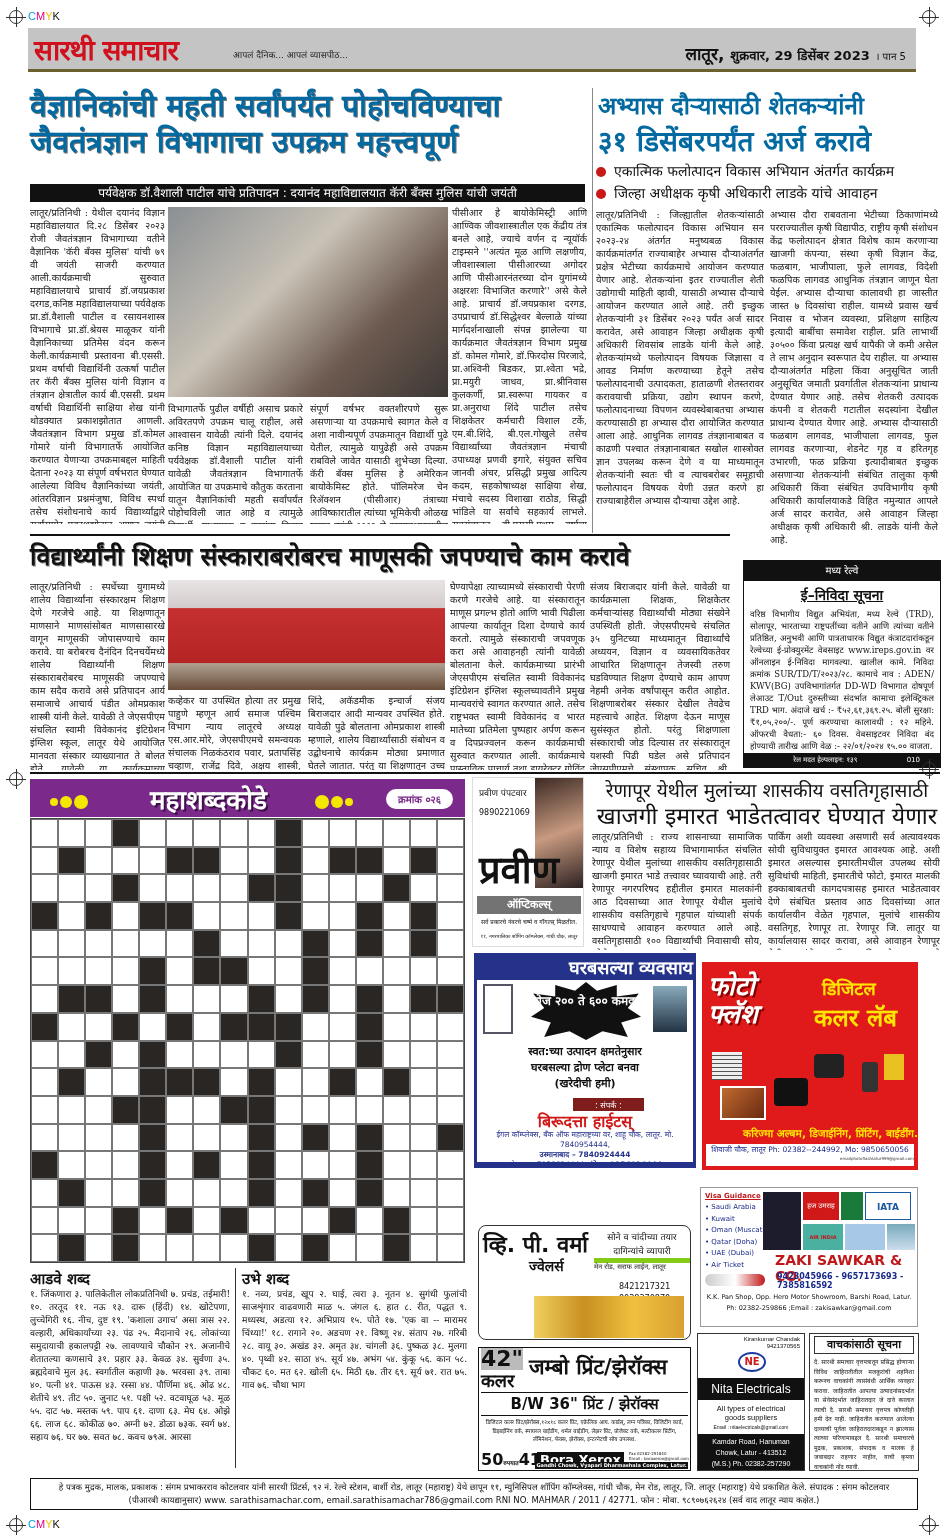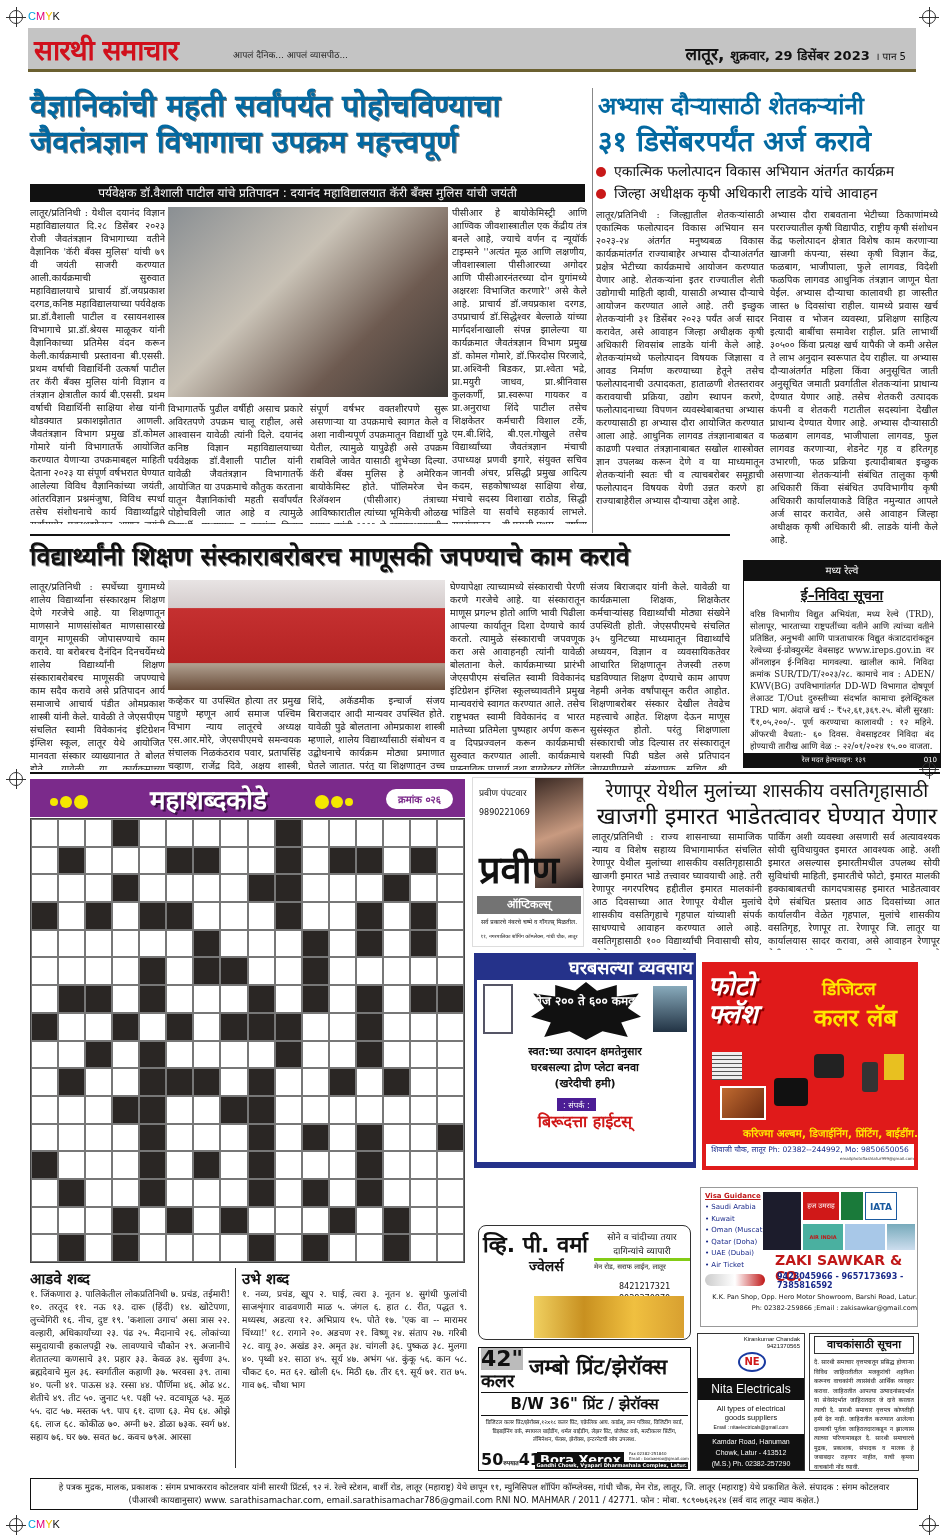--- a/index.html
+++ b/index.html
@@ -88,21 +88,21 @@
 <div class="abs col" style="left:168px;top:694px;width:133px;height:76px">कव्हेकर या उपस्थित होत्या तर प्रमुख पाहुणे म्हणून आर्य समाज पश्चिम विभाग न्याय लातूरचे अध्यक्ष एस.आर.मोरे, जेएसपीएमचे समन्वयक संचालक निळकंठराव पवार, प्रतापसिंह चव्हाण, राजेंद्र दिवे, अक्षय शास्त्री, प्राचार्य विकास लवडे, प्राचार्य गोविंद</div>
 <div class="abs col" style="left:308px;top:694px;width:137px;height:76px">शिंदे, अकॅडमीक इन्चार्ज संजय बिराजदार आदी मान्यवर उपस्थित होते. यावेळी पुढे बोलताना ओमप्रकाश शास्त्री म्हणाले, शालेय विद्यार्थ्यांसाठी संबोधन व उद्बोधनाचे कार्यक्रम मोठ्या प्रमाणात घेतले जातात. परंतु या शिक्षणातून उच्च शिक्षीत होऊन पदवी</div>
 <div class="abs col" style="left:450px;top:580px;width:135px;height:190px">घेण्यापेक्षा त्याच्यामध्ये संस्काराची पेरणी करणे गरजेचे आहे. या संस्कारातून माणूस प्रगल्भ होतो आणि भावी पिढीला आपल्या कार्यातून दिशा देण्याचे कार्य करतो. त्यामुळे संस्काराची जपवणूक करा असे आवाहनही त्यांनी यावेळी बोलताना केले. कार्यक्रमाच्या प्रारंभी जेएसपीएम संचलित स्वामी विवेकानंद इंटिग्रेशन इंग्लिश स्कूलच्यावतीने प्रमुख मान्यवरांचे स्वागत करण्यात आले. तसेच राष्ट्रभक्त स्वामी विवेकानंद व भारत मातेच्या प्रतिमेला पुष्पहार अर्पण करून व दिपप्रज्वलन करून कार्यक्रमाची सुरुवात करण्यात आली. कार्यक्रमाचे प्रास्ताविक प्राचार्य तथा डायरेक्टर गोविंद शिंदे यांनी केले तर कार्यक्रमाचे सूत्रसंचलन व आभार अकॅडमीक इन्चार्ज</div>
 <div class="abs col" style="left:590px;top:580px;width:140px;height:190px">संजय बिराजदार यांनी केले. यावेळी या कार्यक्रमाला शिक्षक, शिक्षकेतर कर्मचाऱ्यांसह विद्यार्थ्यांची मोठ्या संख्येने उपस्थिती होती. जेएसपीएमचे संचलित ३५ युनिटच्या माध्यमातून विद्यार्थ्यांचे अध्ययन, विज्ञान व व्यवसायिकतेवर आधारित शिक्षणातून तेजस्वी तरुण घडविण्यात शिक्षण देण्याचे काम आपण नेहमी अनेक वर्षांपासून करीत आहोत. शिक्षणाबरोबर संस्कार देखील तेवढेच महत्त्वाचे आहेत. शिक्षण देऊन माणूस सुसंस्कृत होतो. परंतु शिक्षणाला संस्काराची जोड दिल्यास तर संस्कारातून यशस्वी पिढी घडेल असे प्रतिपादन जेएसपीएमचे संस्थापक सचिव श्री. प्रतिभाताई पाटील कव्हेकर यांनी केले आहे.</div>
 
 <div class="abs tender" style="left:743px;top:560px;width:198px;height:208px">
   <div class="hd">मध्य रेल्वे</div>
   <div class="tt">ई–निविदा सूचना</div>
   <div class="bd">वरिष्ठ विभागीय विद्युत अभियंता, मध्य रेल्वे (TRD), सोलापूर, भारताच्या राष्ट्रपतींच्या वतीने आणि त्यांच्या वतीने प्रतिष्ठित, अनुभवी आणि पात्रताधारक विद्युत कंत्राटदारांकडून रेल्वेच्या ई-प्रोक्युरमेंट वेबसाइट www.ireps.gov.in वर ऑनलाइन ई-निविदा मागवल्या. खालील कामे. निविदा क्रमांक SUR/TD/T/२०२३/२८. कामाचे नाव : ADEN/ KWV(BG) उपविभागांतर्गत DD-WD विभागात दोषपूर्ण लेआउट T/Out दुरुस्तीच्या संदर्भात कामाचा इलेक्ट्रिकल TRD भाग. अंदाजे खर्च :- ₹५२,६१,३६९.२५. बोली सुरक्षा: ₹१,०५,२००/-. पूर्ण करण्याचा कालावधी : १२ महिने. ऑफरची वैधता:- ६० दिवस. वेबसाइटवर निविदा बंद होण्याची तारीख आणि वेळ :- २२/०१/२०२४ १५.०० वाजता.</div>
   <div class="sig">Sr.DEE/SUR</div>
-  <div class="ft abs" style="left:0;right:0;bottom:0"><span>रेल मदत हेल्पलाइन: १३९</span> <span style="float:right;padding-right:3px">010</span></div>
+  <div class="ft abs" style="left:0;right:0;bottom:0"><span>रेल मदत हेल्पलाइन: १३९</span> <span style="float:right;padding-right:20px">010</span></div>
 </div>
 <div class="reg" style="left:922px;top:762px"></div>
 <div class="reg" style="left:9px;top:772px"></div>
 <div class="abs rule" style="left:30px;top:772px;width:910px;height:2px"></div>
 
 <div class="abs cwhead" style="left:30px;top:779px;width:435px;height:38px">
   <div class="dots" style="left:20px"><b style="width:8px;height:8px"></b><b style="width:12px;height:12px"></b><b style="width:14px;height:14px"></b></div>
   <div class="t">महाशब्दकोडे</div>
   <div class="dots" style="left:285px"><b style="width:14px;height:14px"></b><b style="width:12px;height:12px"></b><b style="width:8px;height:8px"></b></div>
   <div class="krm">क्रमांक ०२६</div>
@@ -397,22 +397,27 @@
   <div style="color:#fff;text-align:right;font:bold 18px 'DejaVu Sans',sans-serif;line-height:24px">घरबसल्या व्यवसाय</div>
   <div style="background:#fff;height:182px;position:relative">
     <div class="abs" style="left:6px;top:4px;width:30px;height:50px;border:2px solid #556"></div>
     <div class="abs" style="left:54px;top:2px;width:110px;height:58px;background:#111;color:#fff;text-align:center;font:bold 12px/18px 'DejaVu Sans',sans-serif;padding-top:10px;clip-path:polygon(50% 0,60% 15%,78% 5%,78% 25%,98% 20%,88% 45%,100% 60%,82% 70%,88% 95%,65% 85%,50% 100%,35% 85%,12% 95%,18% 70%,0 60%,12% 45%,2% 20%,22% 25%,22% 5%,40% 15%)">रोज २०० ते ६०० कमवा</div>
     <div class="abs" style="left:176px;top:6px;width:34px;height:46px;background:linear-gradient(#8ab,#234)"></div>
     <div class="abs" style="left:0;right:0;top:64px;text-align:center;font:bold 11px/16px 'DejaVu Sans',sans-serif">
         <div>स्वत:च्या उत्पादन क्षमतेनुसार</div>
         <div>घरबसल्या द्रोण प्लेटा बनवा</div>
         <div>(खरेदीची हमी)</div>
       </div>
-    <div class="abs" style="left:80px;top:118px;background:#4c1d95;color:#fff;font:8px 'DejaVu Sans',sans-serif;padding:1px 6px">: संपर्क :</div>
+    <div class="abs" style="left:96px;top:118px;background:#7f1d1d;color:#fff;font:8px 'DejaVu Sans',sans-serif;padding:1px 22px">: संपर्क :</div>
     <div class="abs" style="left:0;right:0;top:130px;text-align:center;color:#d01818;font:bold 16px 'DejaVu Sans',sans-serif">बिरूदत्ता हाईटस्</div>
+    <div class="abs" style="left:2px;right:2px;top:150px;text-align:center;font:7.5px/10px 'DejaVu Sans',sans-serif;color:#25328a">
+        <div>ईगल कॉम्प्लेक्स, बँक ऑफ महाराष्ट्रच्या वर, शाहू चौक, लातूर. मो. 7840954444,</div>
+        <div style="font-weight:bold">उस्मानाबाद – 7840924444</div>
+        <div><span>सोलापूर : 7058824444</span> <b>नांदेड – 9156024444</b></div>
+      </div>
   </div>
 </div>
 
 <div class="ad" style="left:702px;top:962px;width:216px;height:208px;background:#e01a1a">
   <div class="abs" style="left:6px;top:10px;font:bold italic 26px 'DejaVu Sans',sans-serif;color:#fff;line-height:28px;text-shadow:2px 2px 0 #800">
       <div>फोटो</div>
       <div>फ्लॅश</div>
     </div>
   <div class="abs" style="left:120px;top:14px;font:bold 18px 'DejaVu Sans',sans-serif;color:#ffe600">डिजिटल</div>
   <div class="abs" style="left:112px;top:38px;font:bold 24px 'DejaVu Sans',sans-serif;color:#ffe600">कलर लॅब</div>
@@ -425,21 +430,21 @@
   <div class="abs" style="left:0;right:0;top:164px;text-align:right;color:#ffe600;font:bold 10.5px 'DejaVu Sans',sans-serif">करिज्मा अल्बम, डिजाईनिंग, प्रिंटिंग, बाईडींग.</div>
   <div class="abs" style="left:4px;right:4px;top:182px;height:22px;background:#fff;text-align:center;color:#1a2a8a;font:7.5px/12px 'DejaVu Sans',sans-serif">
       <div>शिवाजी चौक, लातूर Ph: 02382--244992, Mo: 9850650056</div>
       <div style="font-size:4px;line-height:6px;text-align:right;color:#333">emailphotoflashlatur999@gmail.com</div>
     </div>
 </div>
 
 <div class="ad" style="left:478px;top:1225px;width:213px;height:115px;border:1.5px solid #333;border-radius:8px;background:#fff">
   <div class="abs" style="left:4px;top:2px;font:bold 22px 'DejaVu Sans',sans-serif">व्हि. पी. वर्मा</div>
   <div class="abs" style="left:50px;top:30px;font:bold 14px 'DejaVu Sans',sans-serif">ज्वेलर्स</div>
-  <div class="abs" style="left:115px;top:4px;width:96px;text-align:center;font:9px/14px 'DejaVu Sans',sans-serif;border-bottom:3px solid #84cc16">
+  <div class="abs" style="left:115px;top:4px;width:96px;text-align:center;font:9px/14px 'DejaVu Sans',sans-serif;border-bottom:5px solid #84cc16">
       <div>सोने व चांदीच्या तयार</div>
       <div>दागिन्यांचे व्यापारी</div>
     </div>
   <div class="abs" style="left:115px;top:36px;font:7px 'DejaVu Sans',sans-serif">मेन रोड, सराफ लाईन, लातूर</div>
   <div class="abs" style="left:140px;top:54px;font:8.5px/12px 'DejaVu Sans Mono',monospace">
       <div>8421217321</div>
       <div>9028370870</div>
     </div>
   <div class="abs" style="left:55px;top:70px;width:150px;height:42px;background:linear-gradient(90deg,#f0d060,#c89020,#f0c040,#d8a030)"></div>
 </div>
@@ -450,28 +455,28 @@
       <div>• Saudi Arabia</div>
       <div>• Kuwait</div>
       <div>• Oman (Muscat)</div>
       <div>• Qatar (Doha)</div>
       <div>• UAE (Dubai)</div>
       <div>• Air Ticket</div>
     </div>
   <div class="abs" style="left:62px;top:4px;width:38px;height:58px;background:#1c1c2c"></div>
   <div class="abs" style="left:102px;top:4px;width:36px;height:28px;background:#d01818;color:#fff;font:7px 'DejaVu Sans',sans-serif;text-align:center;line-height:28px">हज उमराह</div>
   <div class="abs" style="left:140px;top:4px;width:22px;height:28px;background:#1a7a3a"></div>
-  <div class="abs" style="left:164px;top:4px;width:32px;height:28px;border:1px solid #1a5aa0;color:#1a5aa0;font:bold 9px 'DejaVu Sans',sans-serif;text-align:center;line-height:28px">IATA</div>
+  <div class="abs" style="left:164px;top:4px;width:46px;height:28px;border:1px solid #1a5aa0;color:#1a5aa0;font:bold 9px 'DejaVu Sans',sans-serif;text-align:center;line-height:28px">IATA</div>
   <div class="abs" style="left:102px;top:36px;width:40px;height:26px;background:#4ab0a0;color:#c01818;font:bold 5px 'DejaVu Sans',sans-serif;text-align:center;line-height:26px">AIR INDIA</div>
   <div class="abs" style="left:144px;top:36px;width:40px;height:26px;background:#a8c8e8"></div>
   <div class="abs" style="left:186px;top:36px;width:28px;height:26px;background:linear-gradient(#7ab,#cde)"></div>
   <div class="abs" style="left:74px;top:64px;color:#c01818;font:bold 14px 'DejaVu Sans',sans-serif">ZAKI SAWKAR &amp; CO.</div>
   <div class="abs" style="left:4px;top:86px;width:60px;height:12px;background:linear-gradient(90deg,#ccc,#fff,#c01818);border-radius:6px"></div>
   <div class="abs" style="left:76px;top:84px;color:#1a2a8a;font:bold 8px 'DejaVu Sans',sans-serif">9423045966 - 9657173693 - 7385816592</div>
-  <div class="abs" style="left:0;right:0;top:104px;text-align:right;font:6.5px/11px 'DejaVu Sans',sans-serif">
+  <div class="abs" style="left:0;right:0;top:104px;text-align:center;font:6.5px/11px 'DejaVu Sans',sans-serif">
       <div>K.K. Pan Shop, Opp. Hero Motor Showroom, Barshi Road, Latur.</div>
       <div>Ph: 02382-259866 ;Email : zakisawkar@gmail.com</div>
     </div>
 </div>
 
 <div class="ad" style="left:478px;top:1347px;width:213px;height:124px;border:1.5px solid #111;background:#fff">
   <div class="abs" style="left:2px;top:0;font:bold 22px 'DejaVu Sans',sans-serif;line-height:22px"><div style="background:#bbb;display:inline-block">42"</div><div style="font-size:18px">कलर</div></div>
   <div class="abs" style="left:50px;top:4px;font:bold 21px 'DejaVu Sans',sans-serif">जम्बो प्रिंट/झेरॉक्स</div>
   <div class="abs" style="left:2px;right:2px;top:44px;border-top:1.5px solid #111;border-bottom:1.5px solid #111;text-align:center;font:bold 15px/22px 'DejaVu Sans',sans-serif">B/W 36" प्रिंट / झेरॉक्स</div>
   <div class="abs" style="left:4px;right:4px;top:70px;text-align:center;font:5.5px/8.5px 'DejaVu Sans',sans-serif">डिजिटल कलर प्रिंट/झेरॉक्स,१२x१८ कलर प्रिंट, एक्रेलिक आय. कार्डस्, लग्न पत्रिका, विजिटींग कार्ड, डिझाईनिंग वर्क, स्पायरल बाईंडींग, थर्मल बाईंडींग, लेझर प्रिंट, प्रोजेक्ट वर्क, मल्टीकलर प्रिंटींग, लॅमिनेशन, फॅक्स, झेरॉक्स, इन्टरनेटची सोय उपलब्ध.</div>

